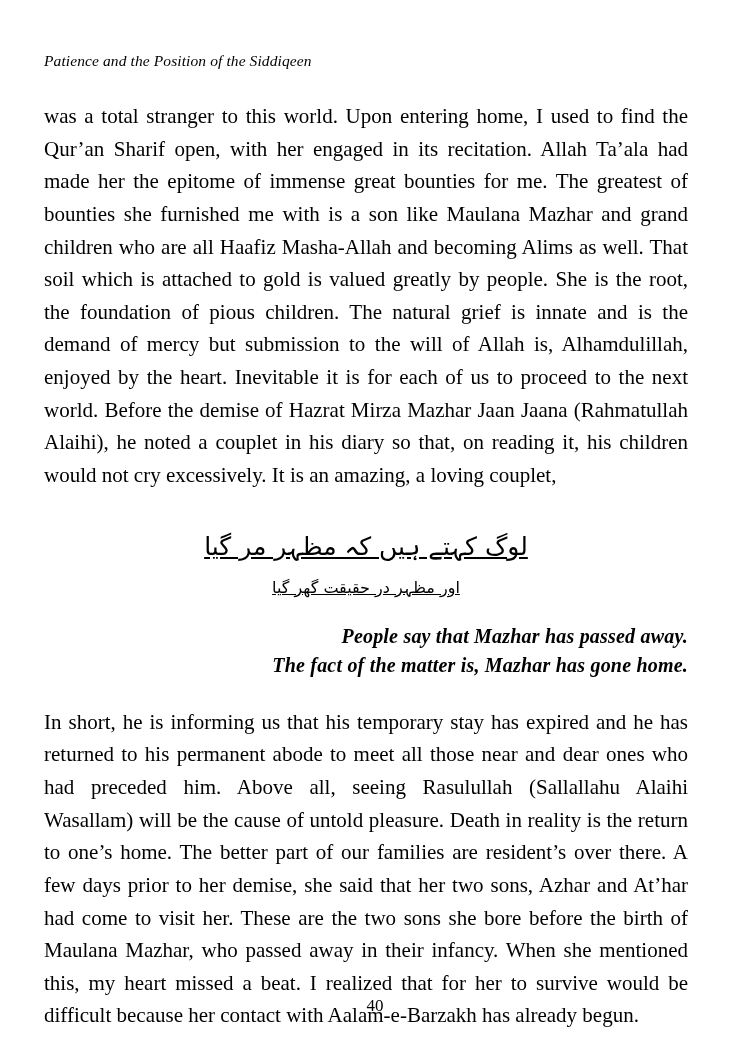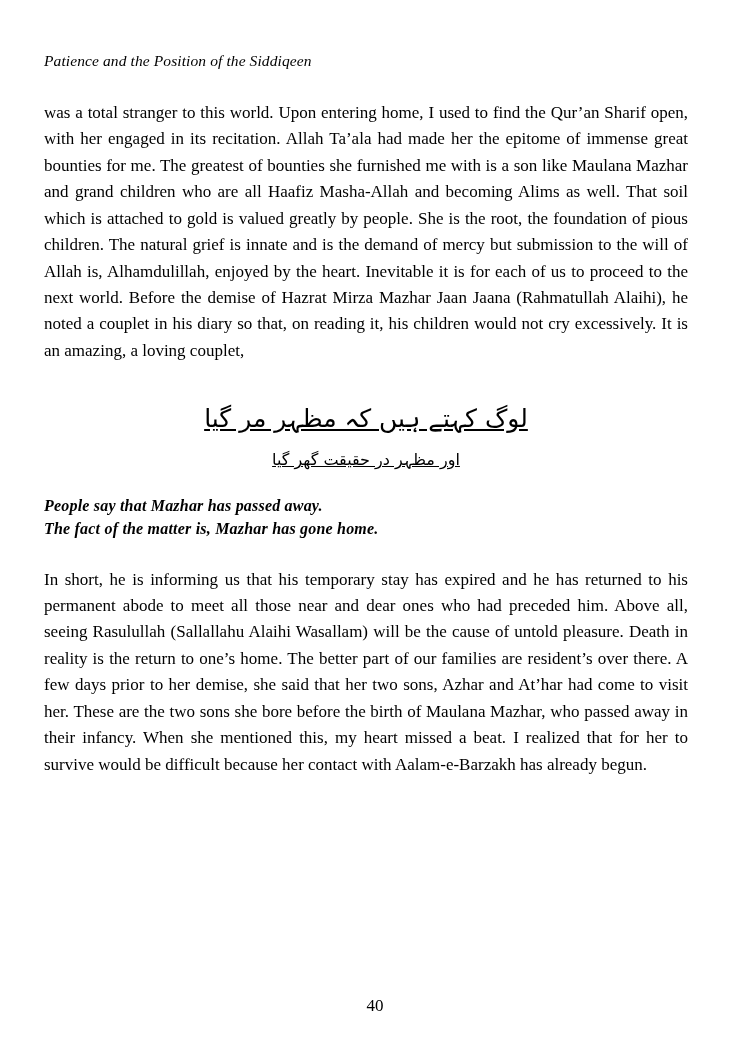--- a/index.html
+++ b/index.html
@@ -26,21 +26,21 @@
   }
   .running-head {
     font-style: italic;
     font-size: 15.5px;
     letter-spacing: 0.1px;
     margin: 0 0 30px 0;
     padding: 0;
     font-weight: normal;
   }
   .body-block {
-    font-size: 17px;
+    font-size: 21px;
     line-height: 1.555;
     text-align: justify;
     text-justify: inter-word;
     margin: 0;
     hyphens: none;
   }
   .body-block.first {
     margin-bottom: 0;
   }
   .urdu-block {
@@ -54,24 +54,24 @@
     font-size: 25px;
     line-height: 2.0;
     direction: rtl;
     unicode-bidi: isolate;
     white-space: nowrap;
   }
   .urdu-line.second {
     font-size: 16px;
   }
   .couplet-translation {
-    text-align: left;
+    text-align: right;
     font-style: italic;
     font-weight: bold;
-    font-size: 16px;
+    font-size: 20px;
     line-height: 1.45;
     margin: 18px 0 26px 0;
   }
   .couplet-translation .tl {
     display: block;
     letter-spacing: 0.2px;
   }
   .page-number {
     position: absolute;
     left: 0;

